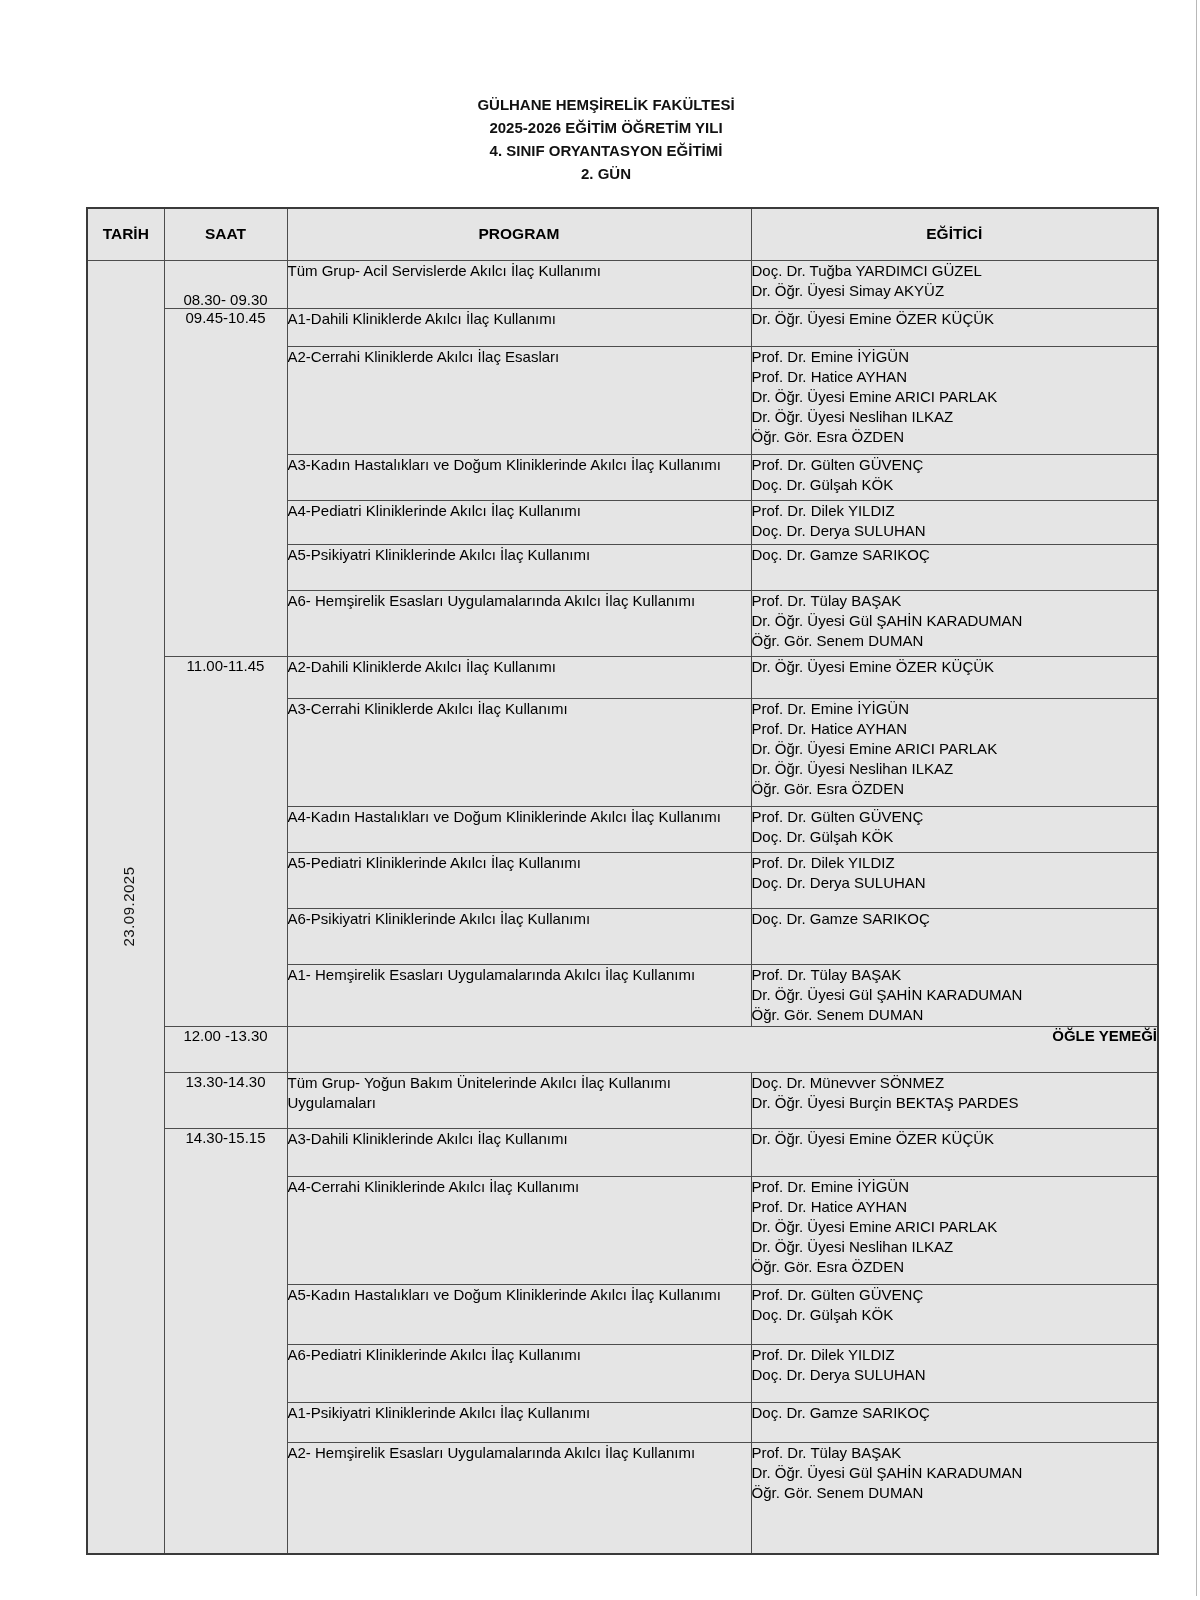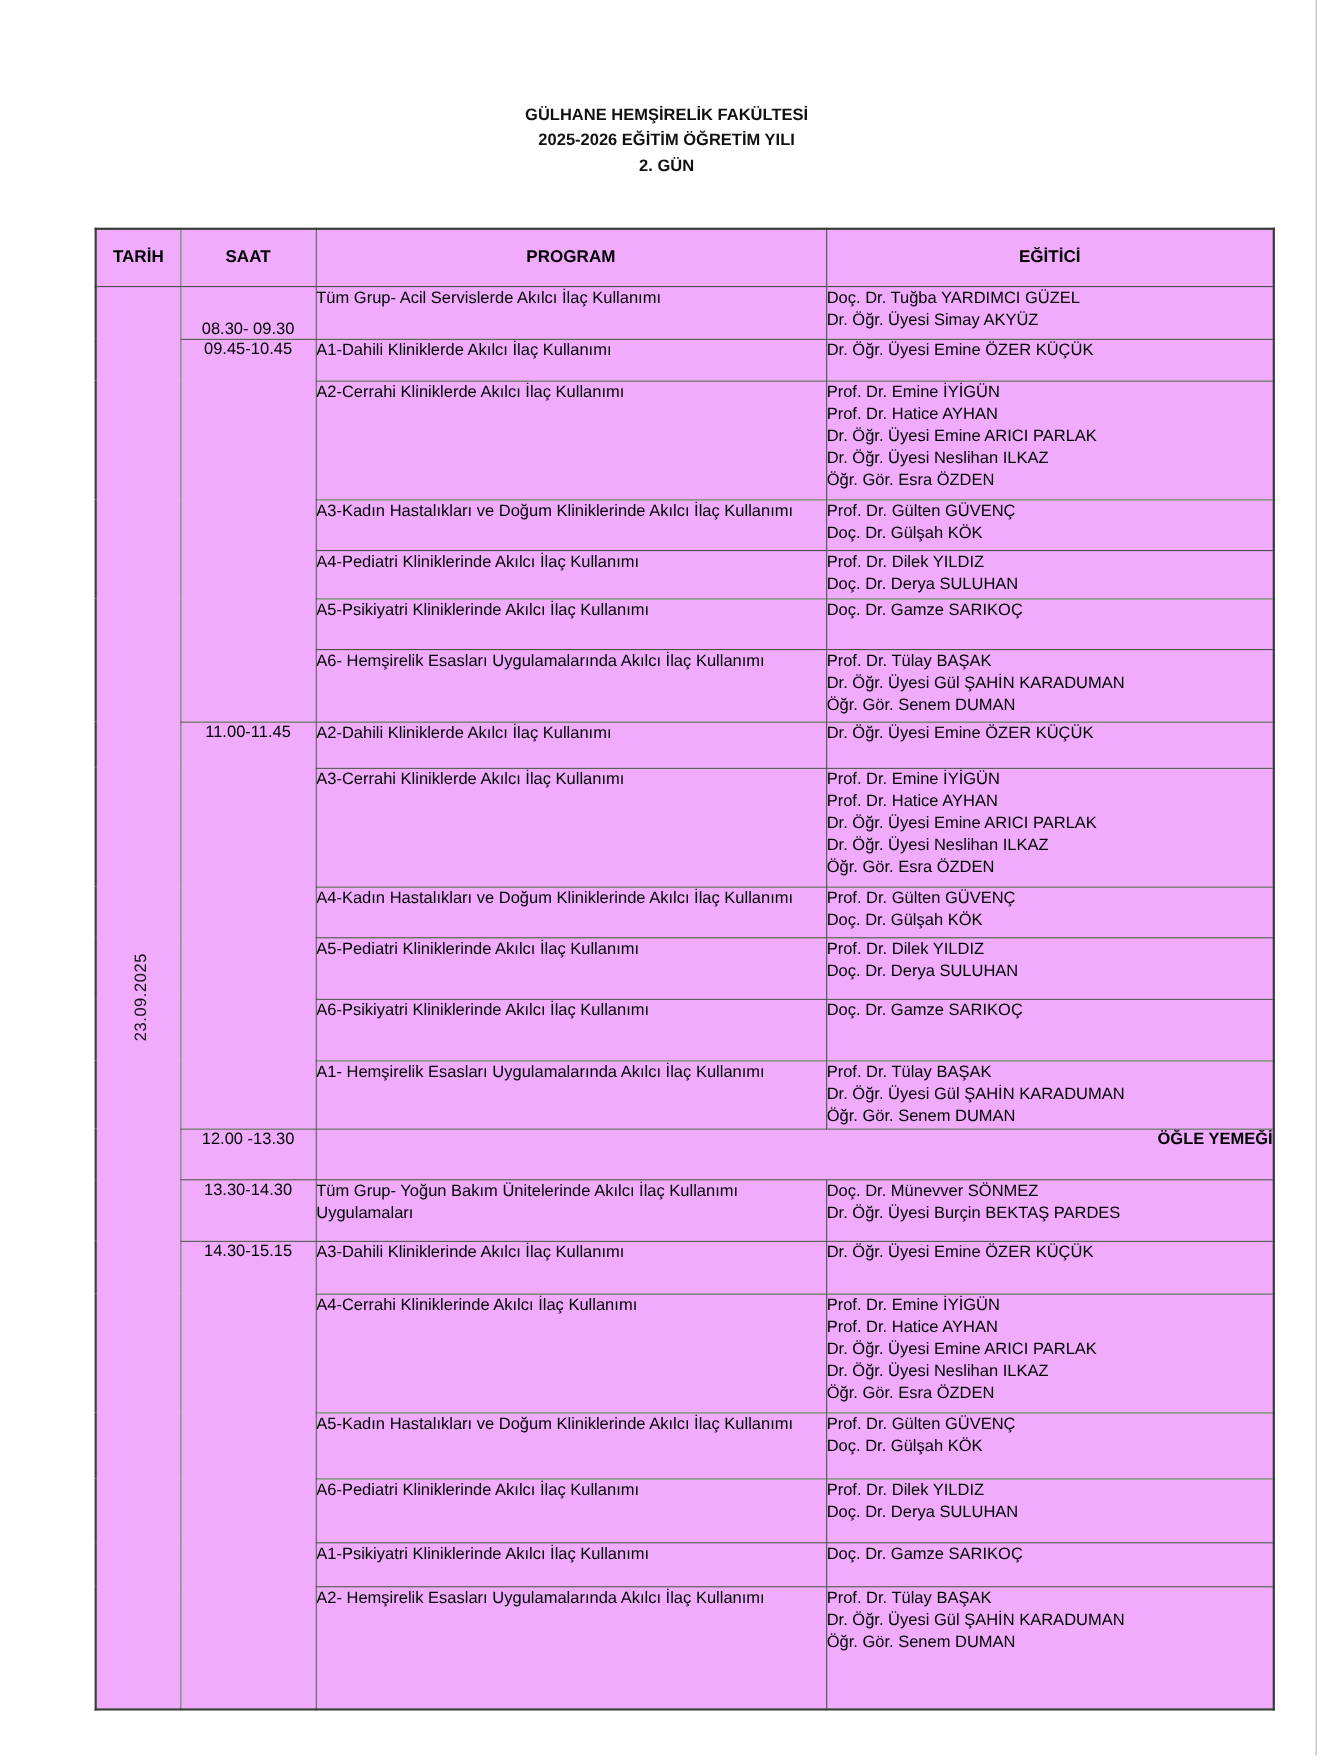--- a/index.html
+++ b/index.html
@@ -15,21 +15,21 @@
     color:#111;
   }
 
   table.schedule {
     position:absolute; top:207px; left:86px;
     width:1071px; border-collapse:collapse; table-layout:fixed;
     border:2px solid #3a3a3a;
   }
   table.schedule th, table.schedule td {
     border:1px solid #4d4d4d; font-size:15px; padding:0; overflow:hidden;
-    background:#f0abfc; color:#000;
+    background:#e5e5e5; color:#000;
   }
   table.schedule thead tr { height:52px; }
   table.schedule th { font-weight:bold; font-size:15.5px; text-align:center; vertical-align:middle; }
 
   td.date-cell { text-align:center; vertical-align:middle; }
   .date-rot {
     display:inline-block; transform:rotate(-90deg); white-space:nowrap;
     font-size:15px; letter-spacing:0.5px; color:#111;
   }
 
@@ -52,20 +52,21 @@
   }
 </style>
 </head>
 <body>
 
 <div class="page">
 
   <div class="doc-title">
     <div>GÜLHANE HEMŞİRELİK FAKÜLTESİ</div>
     <div>2025-2026 EĞİTİM ÖĞRETİM YILI</div>
+    <div>4. SINIF ORYANTASYON EĞİTİMİ</div>
     <div>2. GÜN</div>
   </div>
 
   <table class="schedule">
     <colgroup>
       <col style="width:77px">
       <col style="width:123px">
       <col style="width:464px">
       <col style="width:407px">
     </colgroup>
@@ -88,21 +89,21 @@
           </td>
         </tr>
         <tr style="height: 38px;">
           <td rowspan="6" class="time">09.45-10.45</td>
           <td class="prog">A1-Dahili Kliniklerde Akılcı İlaç Kullanımı</td>
           <td class="inst">
             <div>Dr. Öğr. Üyesi Emine ÖZER KÜÇÜK</div>
           </td>
         </tr>
         <tr style="height: 108px;">
-          <td class="prog">A2-Cerrahi Kliniklerde Akılcı İlaç Kullanımı</td>
+          <td class="prog">A2-Cerrahi Kliniklerde Akılcı İlaç Esasları</td>
           <td class="inst">
             <div>Prof. Dr. Emine İYİGÜN</div>
             <div>Prof. Dr. Hatice AYHAN</div>
             <div>Dr. Öğr. Üyesi Emine ARICI PARLAK</div>
             <div>Dr. Öğr. Üyesi Neslihan ILKAZ</div>
             <div>Öğr. Gör. Esra ÖZDEN</div>
           </td>
         </tr>
         <tr style="height: 46px;">
           <td class="prog">A3-Kadın Hastalıkları ve Doğum Kliniklerinde Akılcı İlaç Kullanımı</td>

